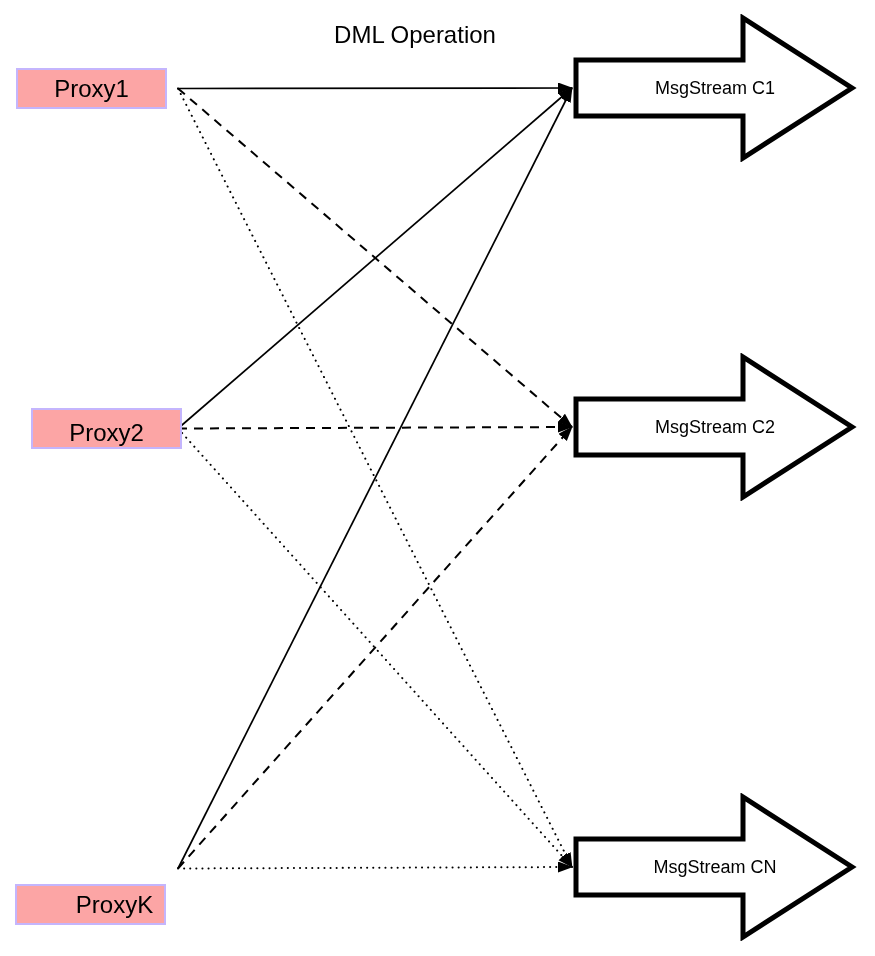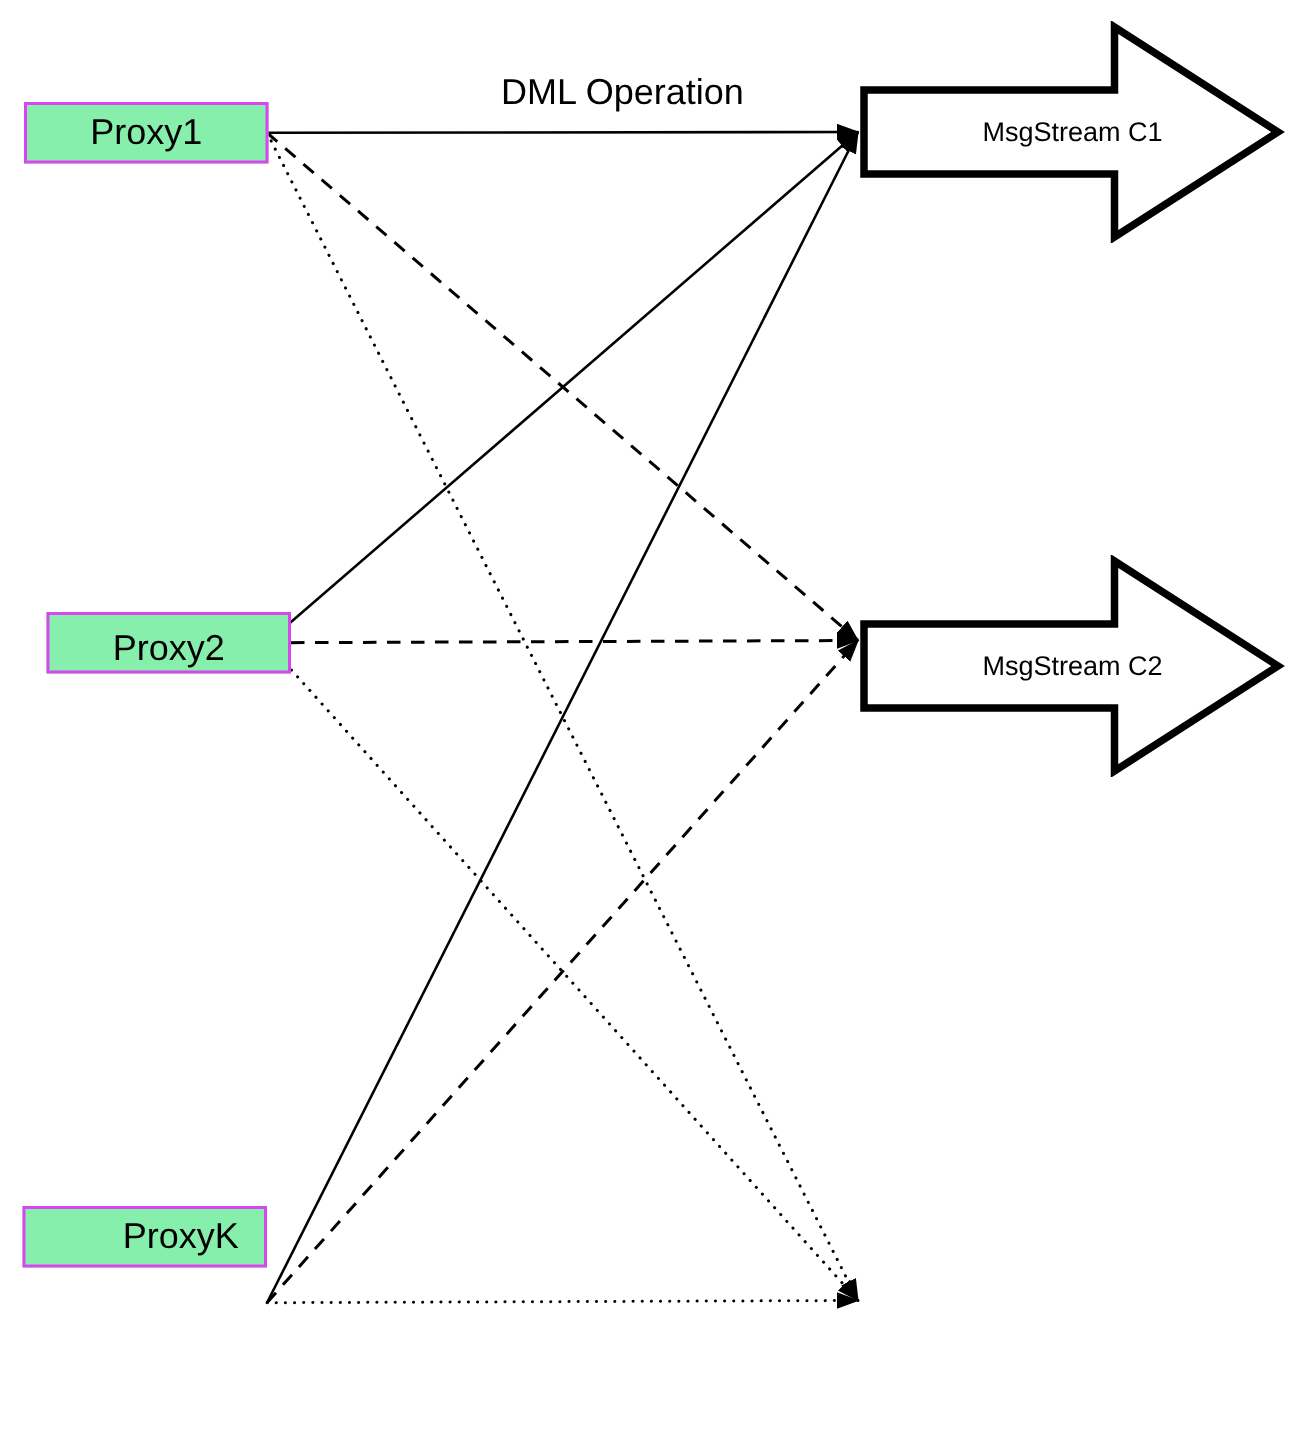--- a/index.html
+++ b/index.html
@@ -5,38 +5,38 @@
   html,body{margin:0;padding:0;background:#ffffff;}
   body{font-family:"Liberation Sans", sans-serif; color:#000;}
   .canvas{position:relative;width:875px;height:956px;background:#ffffff;overflow:hidden;}
 
   
   #edge-layer{position:absolute;left:0;top:0;width:875px;height:956px;z-index:1;}
 
   
   .annotation{
     position:absolute;left:290px;top:21px;width:250px;
-    text-align:center;font-size:24px;line-height:27px;z-index:2;margin-top:27px;
+    text-align:center;font-size:24px;line-height:27px;z-index:2;
   }
 
   
   .proxy{
-    position:absolute;width:163px;height:41px;box-sizing:border-box;
-    background:#86efac;border:2px solid #d946ef;
+    position:absolute;width:151px;height:41px;box-sizing:border-box;
+    background:#fca5a5;border:2px solid #c4b5fd;
     display:flex;align-items:center;justify-content:center;
     font-size:24px;z-index:2;
   }
   #node-proxy1{left:16px;top:68px;}
   #node-proxy2{left:31px;top:408px;align-items:flex-end;}
-  #node-proxyk{left:15px;top:804px;padding-left:48px;}
+  #node-proxyk{left:15px;top:884px;padding-left:48px;}
 
   
   .stream{position:absolute;left:573px;width:284px;height:148px;z-index:2;}
   #node-c1{top:14px;}
-  #node-c2{top:370px;}
+  #node-c2{top:353px;}
   #node-cn{top:793px;}
   .stream svg.block-arrow{position:absolute;left:0;top:0;width:284px;height:148px;display:block;}
   .stream .stream-label{
     position:absolute;left:0;top:0;width:100%;height:100%;
     display:flex;align-items:center;justify-content:center;
     font-size:18px;pointer-events:none;
   }
 </style>
 </head>
 <body>
@@ -83,14 +83,20 @@
     <span class="stream-label">MsgStream C1</span>
   </div>
 
   <div class="stream" id="node-c2">
     <svg class="block-arrow" viewBox="0 0 284 148" xmlns="http://www.w3.org/2000/svg">
       <polygon points="3,46 170,46 170,4 279,74 170,144 170,102 3,102" fill="#ffffff" stroke="#000000" stroke-width="5" stroke-linejoin="miter"></polygon>
     </svg>
     <span class="stream-label">MsgStream C2</span>
   </div>
 
+  <div class="stream" id="node-cn">
+    <svg class="block-arrow" viewBox="0 0 284 148" xmlns="http://www.w3.org/2000/svg">
+      <polygon points="3,46 170,46 170,4 279,74 170,144 170,102 3,102" fill="#ffffff" stroke="#000000" stroke-width="5" stroke-linejoin="miter"></polygon>
+    </svg>
+    <span class="stream-label">MsgStream CN</span>
+  </div>
 
 </div>
 
 </body></html>

